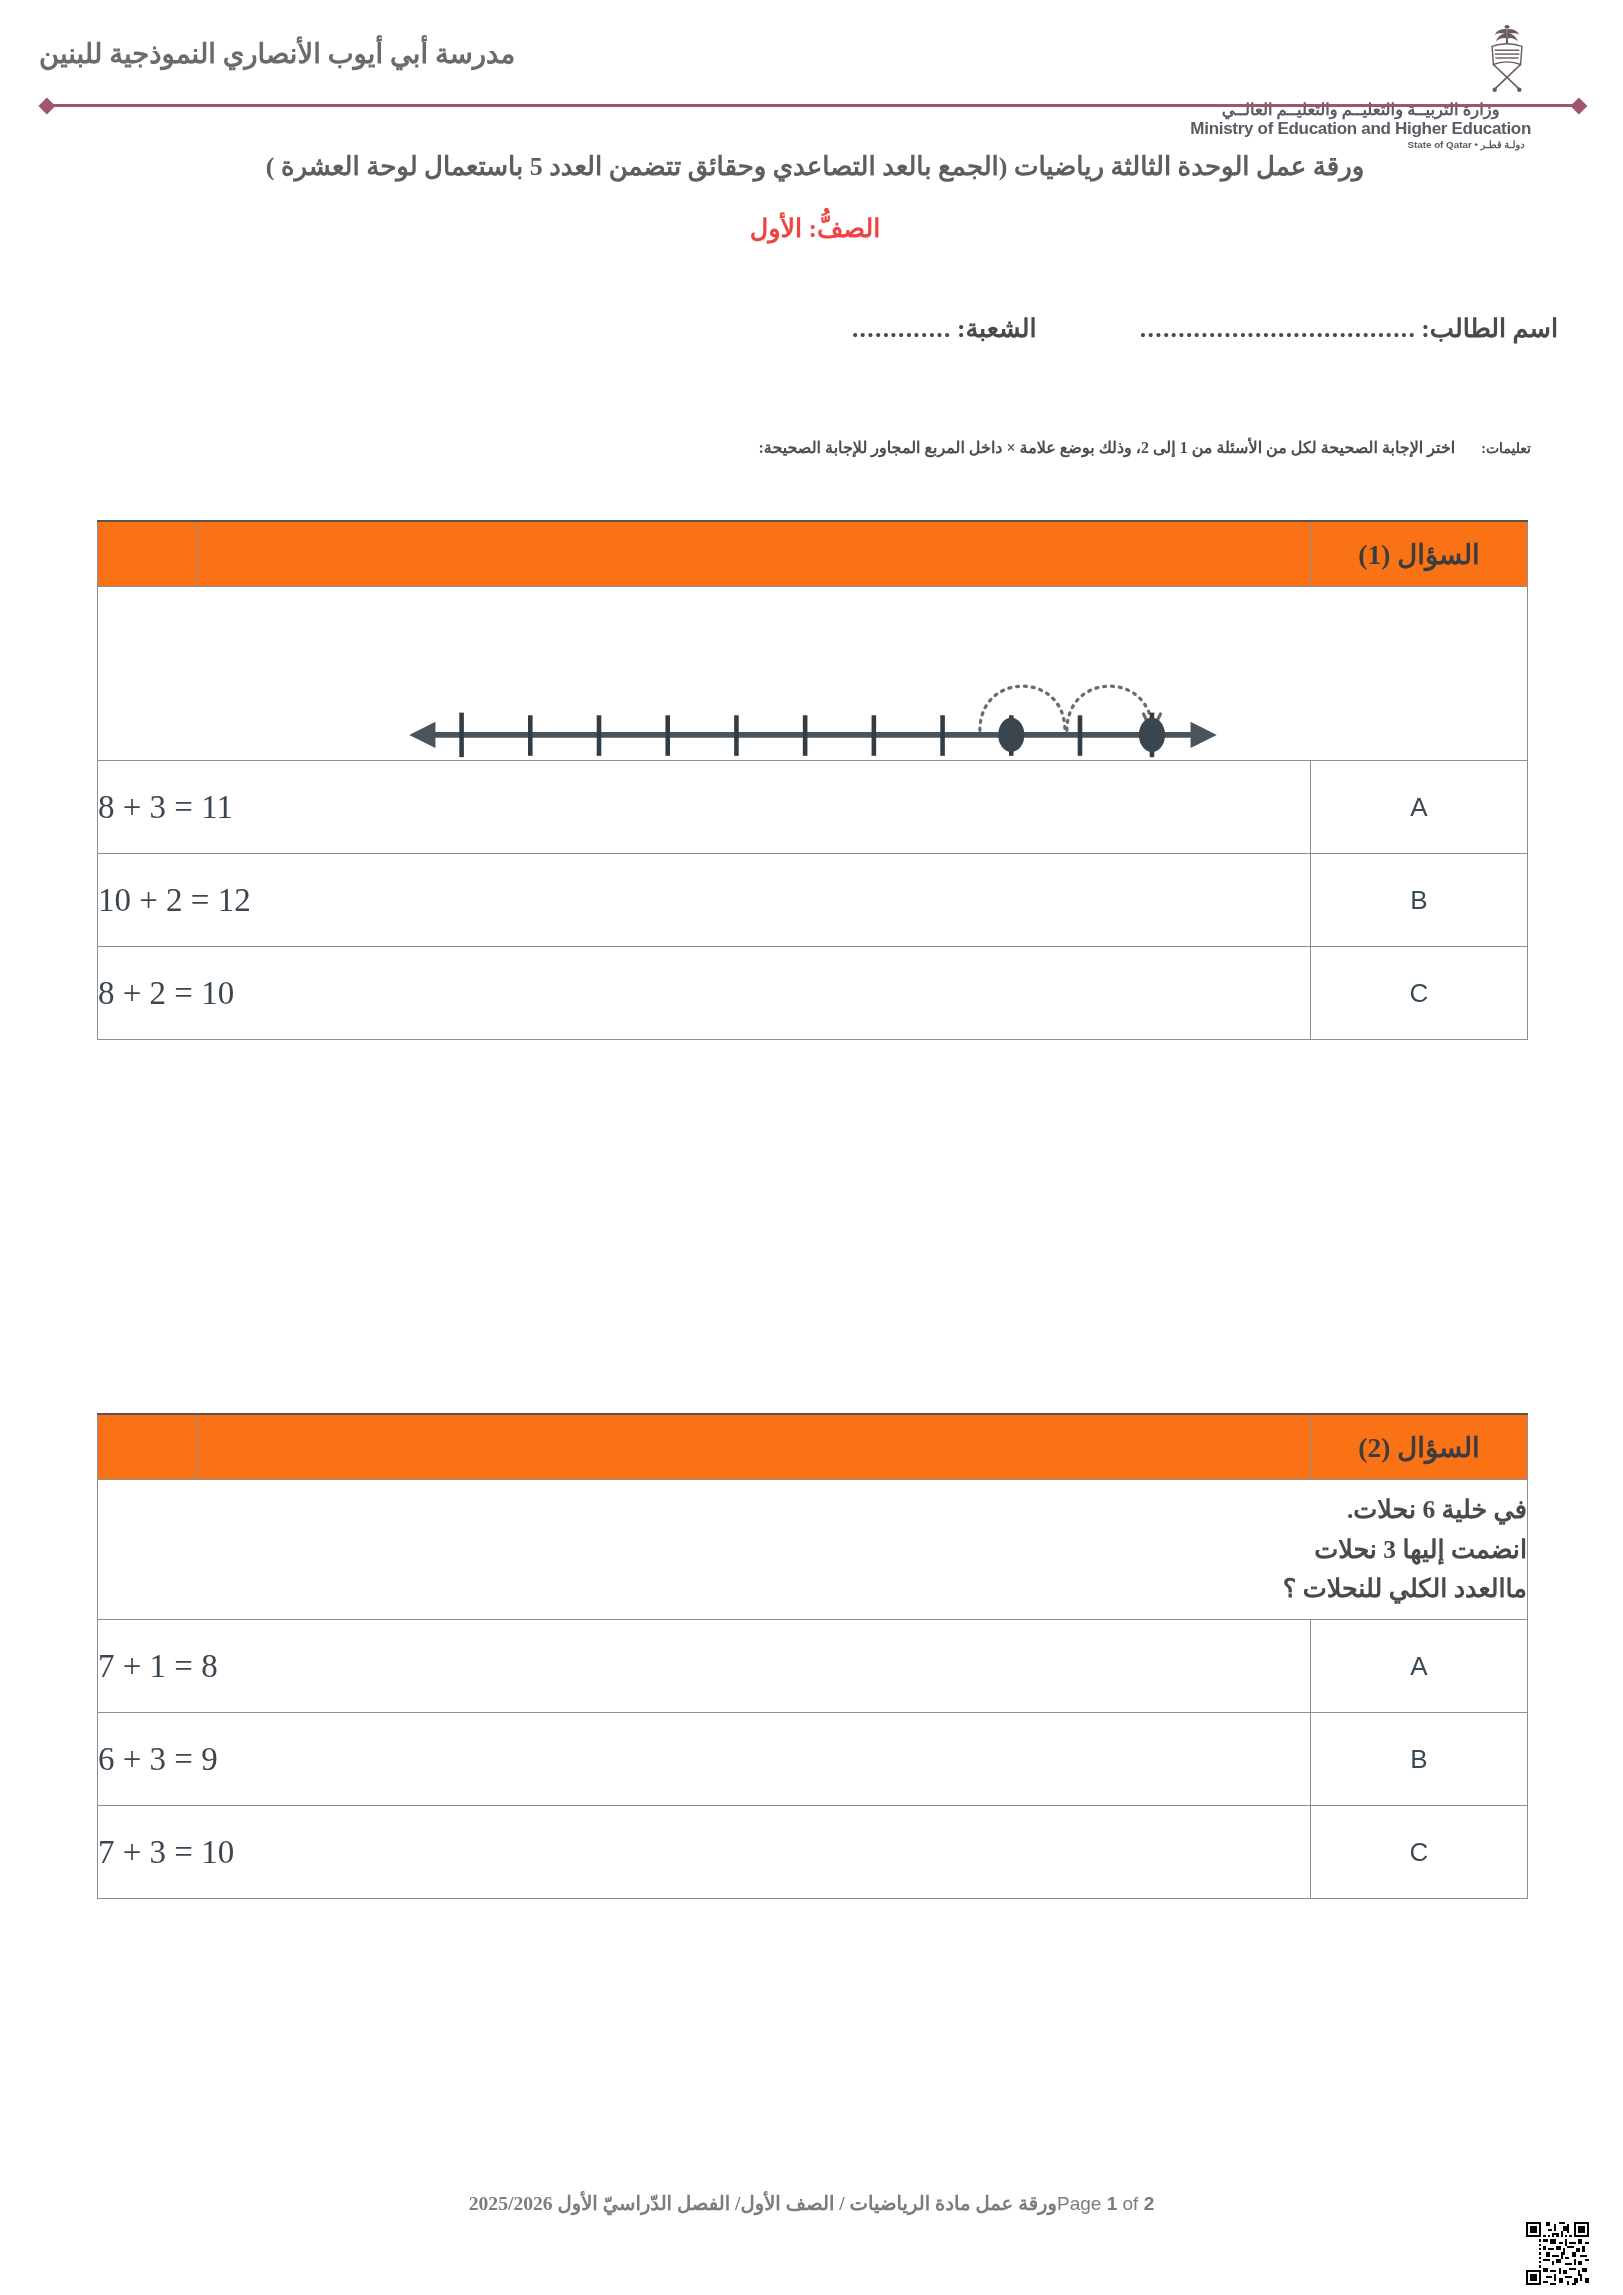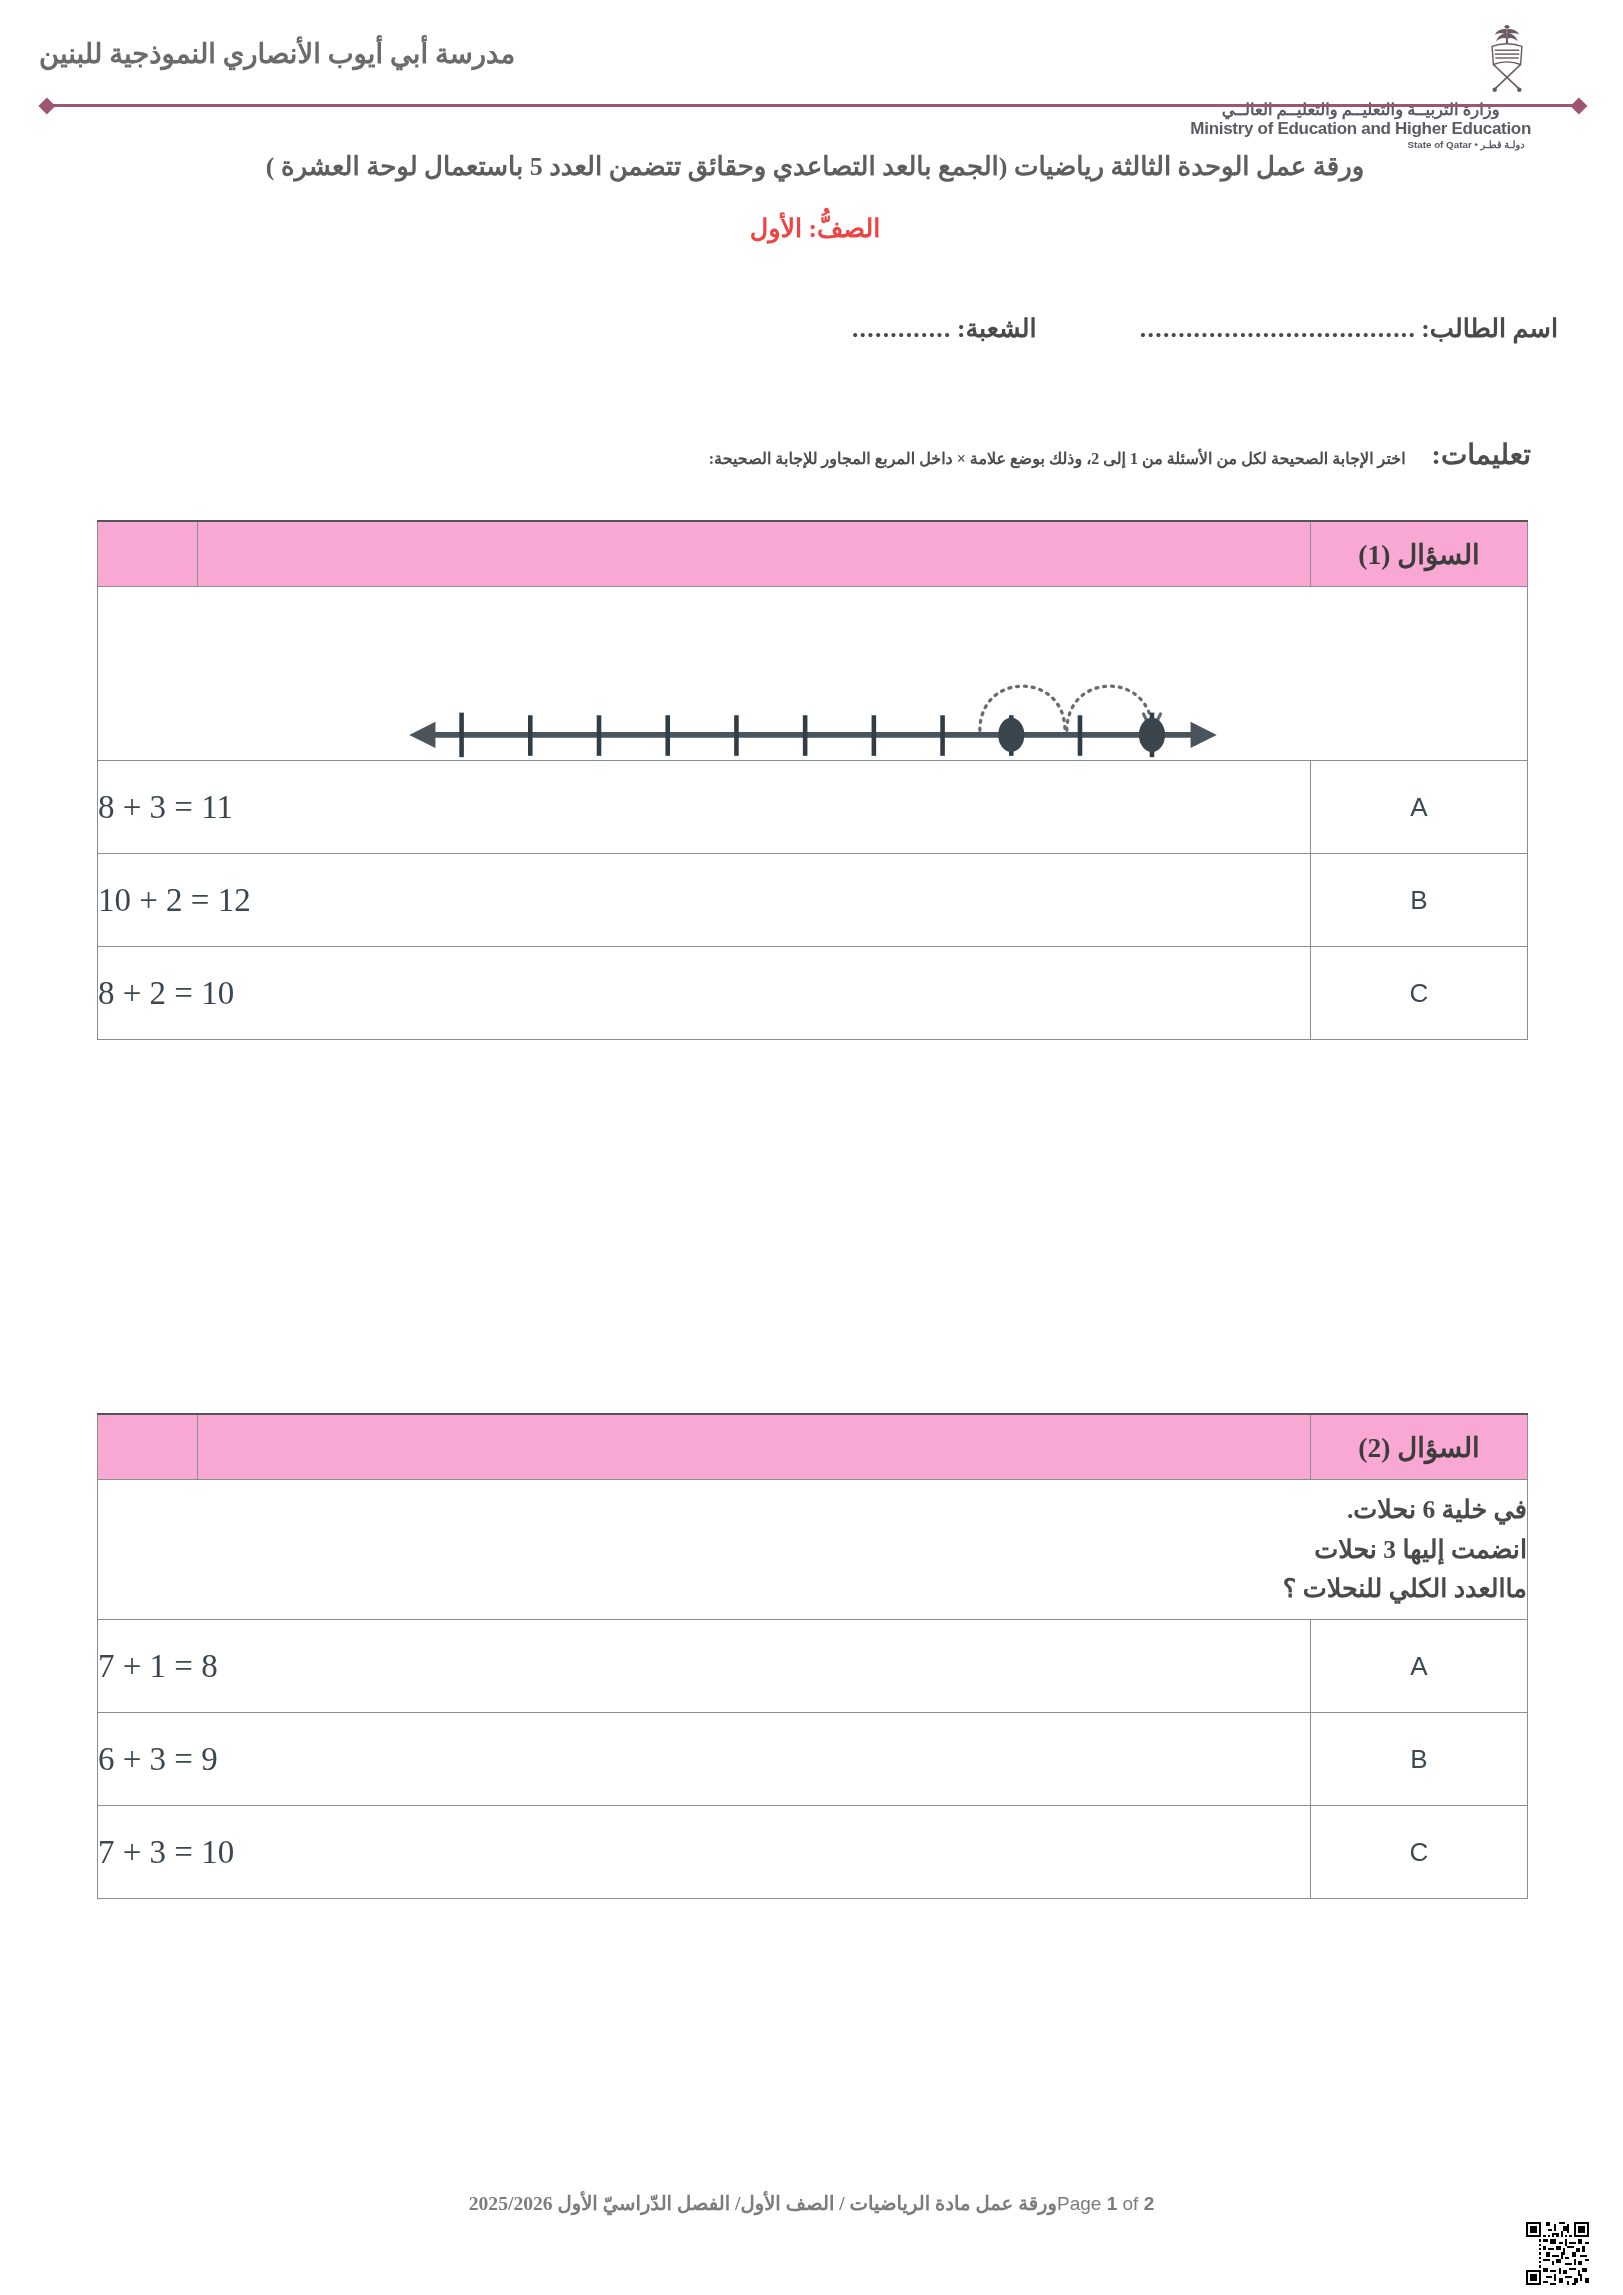--- a/index.html
+++ b/index.html
@@ -173,21 +173,21 @@
     left: 98px;
     width: 1433px;
     direction: rtl;
     display: flex;
     align-items: baseline;
     gap: 26px;
     font-family: "Liberation Serif", serif;
     color: #4d4d4d;
   }
   .instructions .ins-label {
-    font-size: 28px;
+    font-size: 14px;
     font-weight: bold;
     white-space: nowrap;
   }
   .instructions .ins-text {
     font-size: 16px;
     font-weight: bold;
   }
 
   
   .qtable {
@@ -200,21 +200,21 @@
   }
   #q1-table { top: 520px; }
   #q2-table { top: 1381px; margin-top: 32px; }
 
   .qtable td {
     border: 1.3px solid #8d8d8d;
     padding: 0;
     vertical-align: middle;
   }
   .qtable tr.hdr td {
-    background: #f9a8d4;
+    background: #f97316;
     height: 64px;
     border-top: 2.6px solid #555;
   }
   .hdr-q {
     width: 216px;
     text-align: center;
     font-family: "Liberation Serif", serif;
     font-size: 27.5px;
     font-weight: bold;
     color: #3d3d3d;

